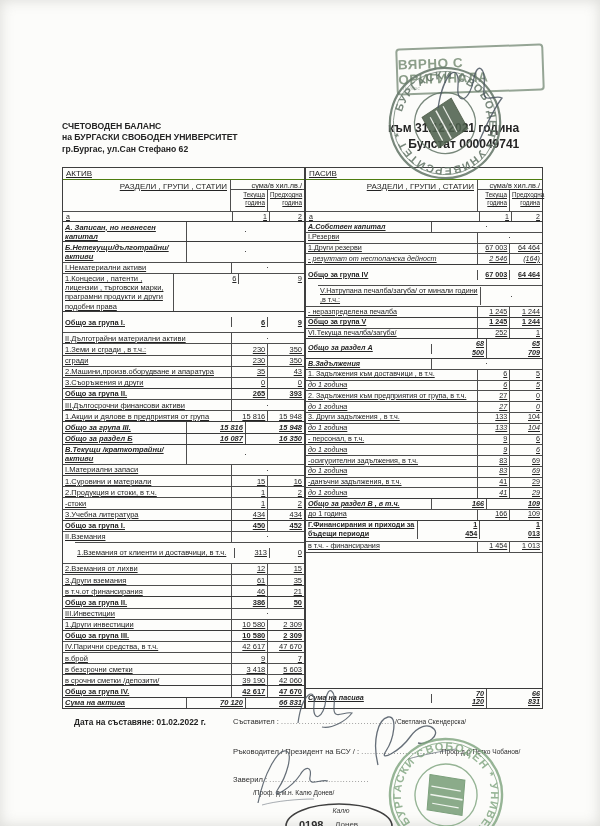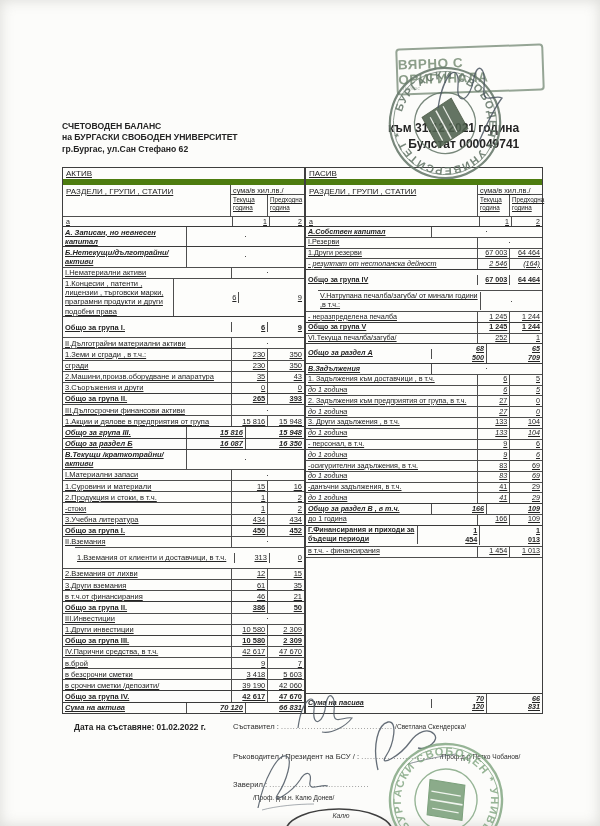--- a/index.html
+++ b/index.html
@@ -22,21 +22,21 @@
   .podpis{position:absolute;left:4px;bottom:2px;font-size:5px;font-style:italic;color:#9aa79a;font-weight:normal;letter-spacing:0;}
   .round-stamp{position:absolute;opacity:.88;}
   .round-stamp.top{left:386px;top:64px;}
   .sig-svg{position:absolute;}
   
   .tables{display:flex;margin-left:62px;width:541px;align-items:stretch;text-decoration:underline;}
   .tbl{border:1.2px solid #3e3e3e;box-sizing:border-box;display:flex;flex-direction:column;background:#fdfdfb;}
   .tbl.left{width:243px;}
   .tbl.right{width:238px;}
   .tbl-title{font-size:8px;padding:1px 3px 0;height:10px;line-height:10px;}
-  .cols-head{display:flex;border-top:6px solid #4d7c0f;}
+  .cols-head{display:flex;border-top:1px solid #4d7c0f;text-align:right;}
   .label-h{box-sizing:border-box;padding:2px 3px;font-size:8px;border-right:1px solid #4e4e4e;}
   .left .label-h{width:170px;}
   .right .label-h{width:174px;}
   .amount-h{flex:1;display:flex;flex-direction:column;}
   .amount-t{font-size:7.3px;padding:1px 2px;height:10px;border-bottom:1px solid #4e4e4e;box-sizing:border-box;}
   .years{display:flex;flex:1;}
   .year{font-size:6.3px;line-height:1.25;padding:1px 2px;box-sizing:border-box;height:21px;}
   .left .year.cur-h{width:37px;border-right:1px solid #4e4e4e;}
   .left .year.prev-h{width:36px;}
   .right .year.cur-h{width:32px;border-right:1px solid #4e4e4e;}
@@ -47,21 +47,21 @@
   .right .subrow .sa{width:174px;}
   .subrow .s1{box-sizing:border-box;text-align:right;padding:0 2px;border-right:1px solid #4e4e4e;}
   .left .subrow .s1{width:37px;}
   .right .subrow .s1{width:32px;}
   .subrow .s2{box-sizing:border-box;text-align:right;padding:0 2px;flex:1;}
   .trow{display:flex;align-items:center;border-top:1px solid #4e4e4e;min-height:10.5px;box-sizing:border-box;}
   .trow.h2{min-height:21px;}
   .trow.h3{min-height:31.5px;}
   .trow.va-t{align-items:center;margin-left:12px;}
   .trow.va-b{}
-  .trow.va-s{align-items:center;gap:40px;}
+  .trow.va-s{align-items:flex-start;gap:40px;}
   .trow.va-s .cell.label{align-self:flex-start;}
   .cell{box-sizing:border-box;padding:.5px 2px;font-size:7.5px;line-height:1.22;}
   .right .cell{font-size:7.2px;}
   .cell.label{width:170px;border-right:1px solid #4e4e4e;}
   .cell.cur{width:37px;text-align:right;border-right:1px solid #4e4e4e;}
   .cell.prev{width:36px;text-align:right;}
   .right .cell.label{width:174px;}
   .right .cell.cur{width:32px;}
   .right .cell.prev{width:32px;}
   .trow.b{font-weight:bold;}

